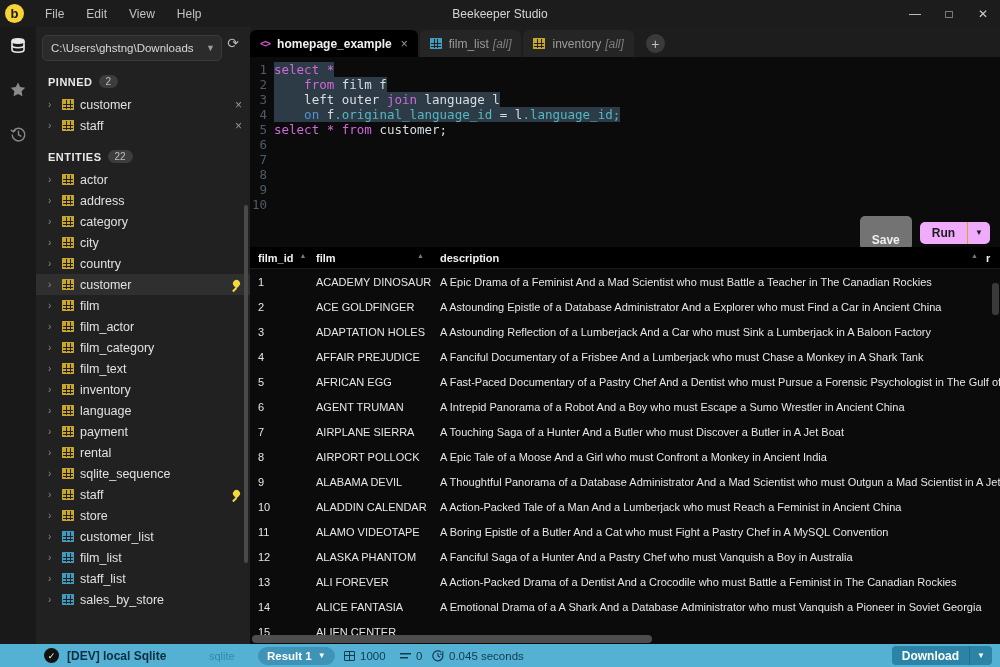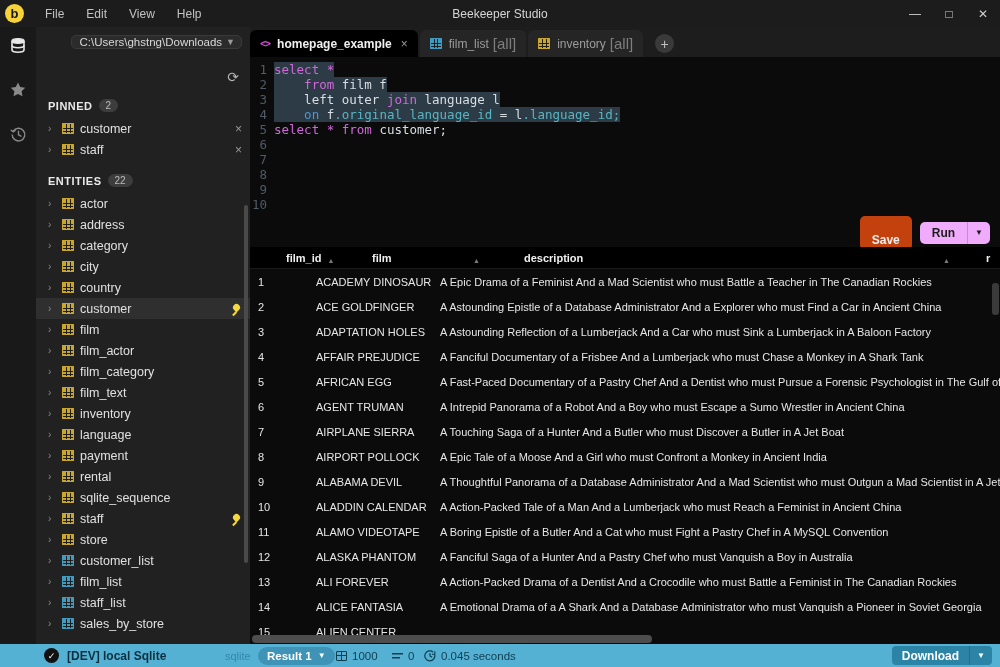--- a/index.html
+++ b/index.html
@@ -15,21 +15,21 @@
   .win-controls { margin-left:auto; display:flex; z-index:2; }
   .win-btn { width:34px; height:27px; color:#cfcfcf; font-size:12px; display:flex; align-items:center; justify-content:center; }
 
   
   .app { display:flex; height:617px; }
   .rail { width:36px; background:#191919; display:flex; flex-direction:column; align-items:center; padding-top:8px; gap:22px; }
   .rail-icon { width:22px; height:22px; display:flex; align-items:center; justify-content:center; }
   .rail-icon svg { display:block; }
 
   .sidebar { width:214px; background:#212121; position:relative; overflow:hidden; padding-top:8px; }
-  .conn-row { display:flex; align-items:flex-end; padding:0 8px 0 6px; gap:20px;flex-direction:column; }
+  .conn-row { display:flex; align-items:flex-start; padding:0 8px 0 6px; gap:2px; }
   .conn-select { flex:1; background:#2b2b2b; border:1px solid #3a3a3a; border-radius:5px; height:26px;
     display:flex; align-items:center; padding:0 6px 0 8px; color:#d8d8d8; font-size:11.5px; white-space:nowrap; overflow:hidden; }
   .conn-text { flex:1; overflow:hidden; text-overflow:clip; white-space:nowrap; }
   .conn-caret { color:#9a9a9a; font-size:9px; margin-left:4px; }
   .refresh-btn { color:#b5b5b5; font-size:14px; width:18px; text-align:center; }
   .filter-box { margin:8px 8px 0 6px; border:1px solid #3c3c3c; border-radius:5px; height:26px;
     display:flex; align-items:center; padding:0 8px; background:#232323; }
   .filter-box input { flex:1; background:transparent; border:none; outline:none; color:#cfcfcf; font-size:12px;
     font-family:"Liberation Sans", sans-serif; }
   .filter-box input::placeholder { color:#8a8a8a; }
@@ -64,63 +64,63 @@
   .sidebar-scrollbar { position:absolute; right:2px; top:178px; width:4px; height:358px; background:#4a4a4a; border-radius:2px; }
 
   
   .main { flex:1; display:flex; flex-direction:column; background:#1d1d1d; min-width:0; }
   .tabbar { height:30px; display:flex; align-items:flex-end; gap:2px; background:#1d1d1d; }
   .tab { height:27px; display:flex; align-items:center; gap:7px; padding:0 10px; border-radius:6px 6px 0 0;
     font-size:12px; background:#252525; color:#9c9c9c; }
   .tab.active { background:#000; color:#f0f0f0; font-weight:bold; }
   .tab .code-ico { color:#d153cf; font-family:"DejaVu Sans Mono", monospace; font-size:10px; font-weight:bold; letter-spacing:-1px; }
   .tab .tab-close { color:#9a9a9a; font-weight:normal; font-size:12px; margin-left:2px; }
-  .tab .suffix { font-size:15px; color:#7e7e7e; margin-left:-3px; }
+  .tab .suffix { font-style:italic; font-size:12px; color:#7e7e7e; margin-left:-3px; }
   .tab-add { width:19px; height:19px; border-radius:50%; background:#3a3a3a; color:#c0c0c0; font-size:14px;
     display:flex; align-items:center; justify-content:center; margin:0 0 4px 10px; }
 
   .editor { height:161px; background:#0b0b0b; font-family:"DejaVu Sans Mono", monospace; font-size:12.5px;
     line-height:15px; padding-top:5px; overflow:hidden; }
   .code-line { display:flex; white-space:pre; }
   .gutter { width:24px; text-align:right; color:#4f5b66; padding-right:7px; flex-shrink:0; user-select:none; }
   .line-content { color:#d8dee4;text-align:center; }
   .code-line.sel .line-content { background:#2d3b46; }
   .tk-k { color:#cf68d8; } .tk-p { color:#d8dee4; } .tk-b { color:#5295d0; } .tk-a { color:#56b6c2; }
 
   .toolbar { height:29px; background:#0b0b0b; display:flex; align-items:center; justify-content:flex-end; gap:8px; padding-right:10px; }
-  .btn-save { background:#c2410c; color:#f0f0f0; font-size:12px; font-weight:bold; border:none; border-radius:5px;
+  .btn-save { background:#737373; color:#f0f0f0; font-size:12px; font-weight:bold; border:none; border-radius:5px;
     height:22px; padding:17px 12px; }
   .btn-run { background:#f0abfc; color:#1c1c1c; font-size:12px; font-weight:bold; border:none; border-radius:5px;
     height:22px; display:flex; align-items:center; overflow:hidden; padding:0; }
   .btn-run .run-label { padding:0 12px; }
   .btn-run .run-caret { border-left:1px solid #c9ac1f; padding:0 7px; font-size:8px; height:100%; display:flex; align-items:center; }
 
   .grid-header { height:22px; background:#000; display:flex; align-items:center; color:#f0f0f0;
     font-size:11px; font-weight:bold; border-bottom:1px solid #1a1a1a; overflow:hidden; }
-  .gh-cell { display:flex; align-items:flex-end; justify-content:space-between; padding:0 8px; flex-shrink:0;margin-left:28px; }
+  .gh-cell { display:flex; align-items:flex-start; justify-content:space-between; padding:0 8px; flex-shrink:0; }
   .sort-arrow { color:#7a7a7a; font-size:7px; margin-left:6px; }
   .col-id { width:58px; } .col-title { width:124px; } .col-desc { flex:1; min-width:0; }
   .col-partial { width:14px; overflow:hidden; justify-content:flex-start; padding:0; }
 
   .grid-body { flex:1; background:#0b0b0b; overflow:hidden; position:relative; }
   .grid-row { height:25px; display:flex; align-items:center; color:#e6e6e6; font-size:11px; }
   .gr-cell { padding:0 8px; white-space:nowrap; overflow:hidden; flex-shrink:0; }
   .hscrollbar { position:absolute; left:2px; bottom:1px; width:400px; height:8px; background:#4d4d4d; border-radius:4px; }
   .vscroll-thumb { position:absolute; right:1px; top:14px; width:7px; height:32px; background:#3a3a3a; border-radius:3px; }
 
   
   .statusbar { height:23px; background:#55b1d4; position:relative; display:flex; align-items:center; font-size:12px; }
   .check-circle { width:15px; height:15px; border-radius:50%; background:#111; color:#fff; font-size:9px;
     display:flex; align-items:center; justify-content:center; margin:0 8px 0 44px; }
   .conn-name { color:#0d2f3f; font-weight:bold; font-size:12px; }
-  .db-type { position:absolute; left:225px; color:#3388ab; font-size:11px; }
+  .db-type { position:absolute; left:209px; color:#3388ab; font-size:11px; }
   .result-pill { position:absolute; left:258px; background:#3e93b6; border-radius:12px; height:18px;
     display:flex; align-items:center; gap:6px; color:#fff; font-size:11.5px; font-weight:bold; padding:0 9px; }
   .result-pill .caret { font-size:8px; }
-  .sb-stat { position:absolute; display:flex; align-items:center; gap:5px; color:#103c4e; font-size:11.5px; }
+  .sb-stat { position:absolute; display:flex; align-items:center; gap:5px; color:#103c4e; font-size:11.5px;padding-left:8px; }
   .stat-grid-ico { width:11px; height:10px; border:1.3px solid #103c4e; border-radius:1px;
     background:
       linear-gradient(#103c4e,#103c4e) 0 3px/100% 1px no-repeat,
       linear-gradient(#103c4e,#103c4e) 4px 0/1px 100% no-repeat; }
   .stat-rows-ico { width:11px; height:8px;
     background:
       linear-gradient(#103c4e,#103c4e) 0 1px/11px 1.5px no-repeat,
       linear-gradient(#103c4e,#103c4e) 0 5px/8px 1.5px no-repeat; }
   .btn-download { position:absolute; right:8px; background:#2b83a6; border-radius:4px; height:19px;
     display:flex; align-items:center; color:#fff; font-size:12px; font-weight:bold; overflow:hidden; }

